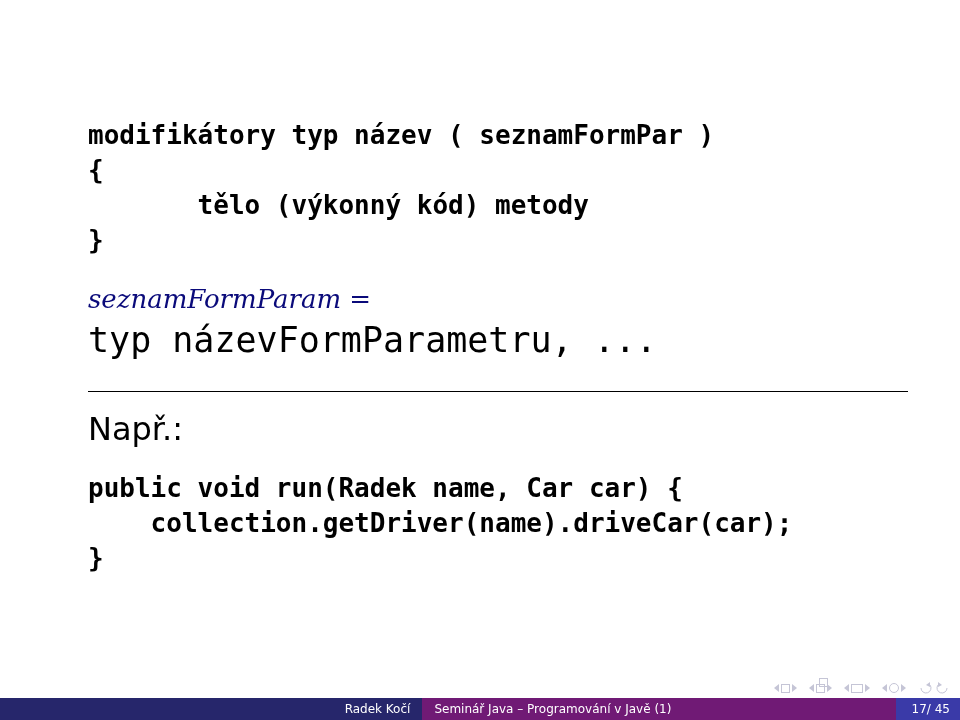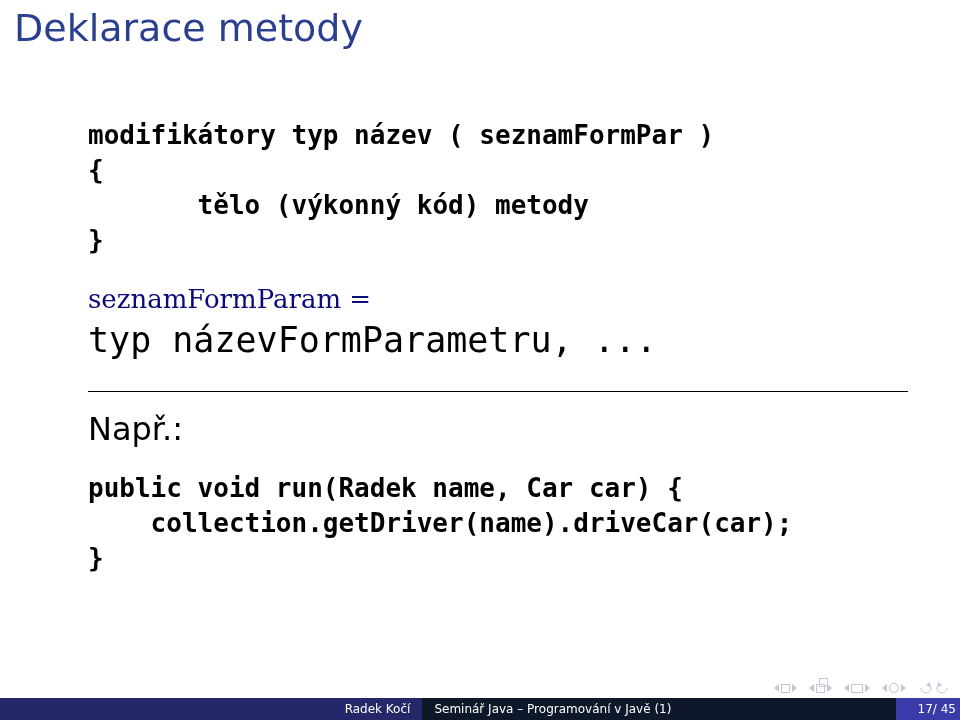--- a/index.html
+++ b/index.html
@@ -34,20 +34,21 @@
     color: #000;
     line-height: 1.35;
     margin-left: 36px;
   }
   .mono {
     font-family: "DejaVu Sans Mono", "Liberation Mono", Consolas, monospace;
     white-space: pre;
     font-size: 26px;
   }
   .ital {
+    font-style: italic;
     color: #0a0a7a;
     font-family: "DejaVu Serif", Georgia, serif;
     font-size: 26px;
   }
   .rule {
     border: none;
     border-top: 1px solid #000;
     margin: 26px 0 16px 0;
     width: 100%;
   }
@@ -70,31 +71,31 @@
   .footer .author {
     flex: 0 0 44%;
     background: #26266b;
     color: #fff;
     text-align: right;
     padding-right: 12px;
     box-sizing: border-box;
   }
   .footer .lecture {
     flex: 1 1 auto;
-    background: #0f172a;
+    background: #701a75;
     color: #fff;
     padding-left: 12px;
     box-sizing: border-box;
   }
   .footer .page {
     flex: 0 0 64px;
     background: #3a3aa8;
     color: #fff;
     text-align: right;
-    padding-right: 4px;
+    padding-right: 10px;
     box-sizing: border-box;
   }
 
   
   .navsym {
     position: absolute;
     right: 10px;
     bottom: 26px;
     display: flex;
     gap: 12px;
@@ -137,21 +138,20 @@
     display: flex;
     gap: 4px;
   }
   .undo svg { display:block; }
 </style>
 </head>
 <body>
 
 <div class="slide">
 
-  <div class="title">Deklarace metody</div>
 
   <div class="content">
 
     <div class="mono"><b><span>modifikátory typ název ( seznamFormPar )</span>
 <span>{</span>
 <span>       </span><span>tělo (výkonný kód) metody</span>
 <span>}</span></b></div>
 
     <div style="height:24px"></div>
 

